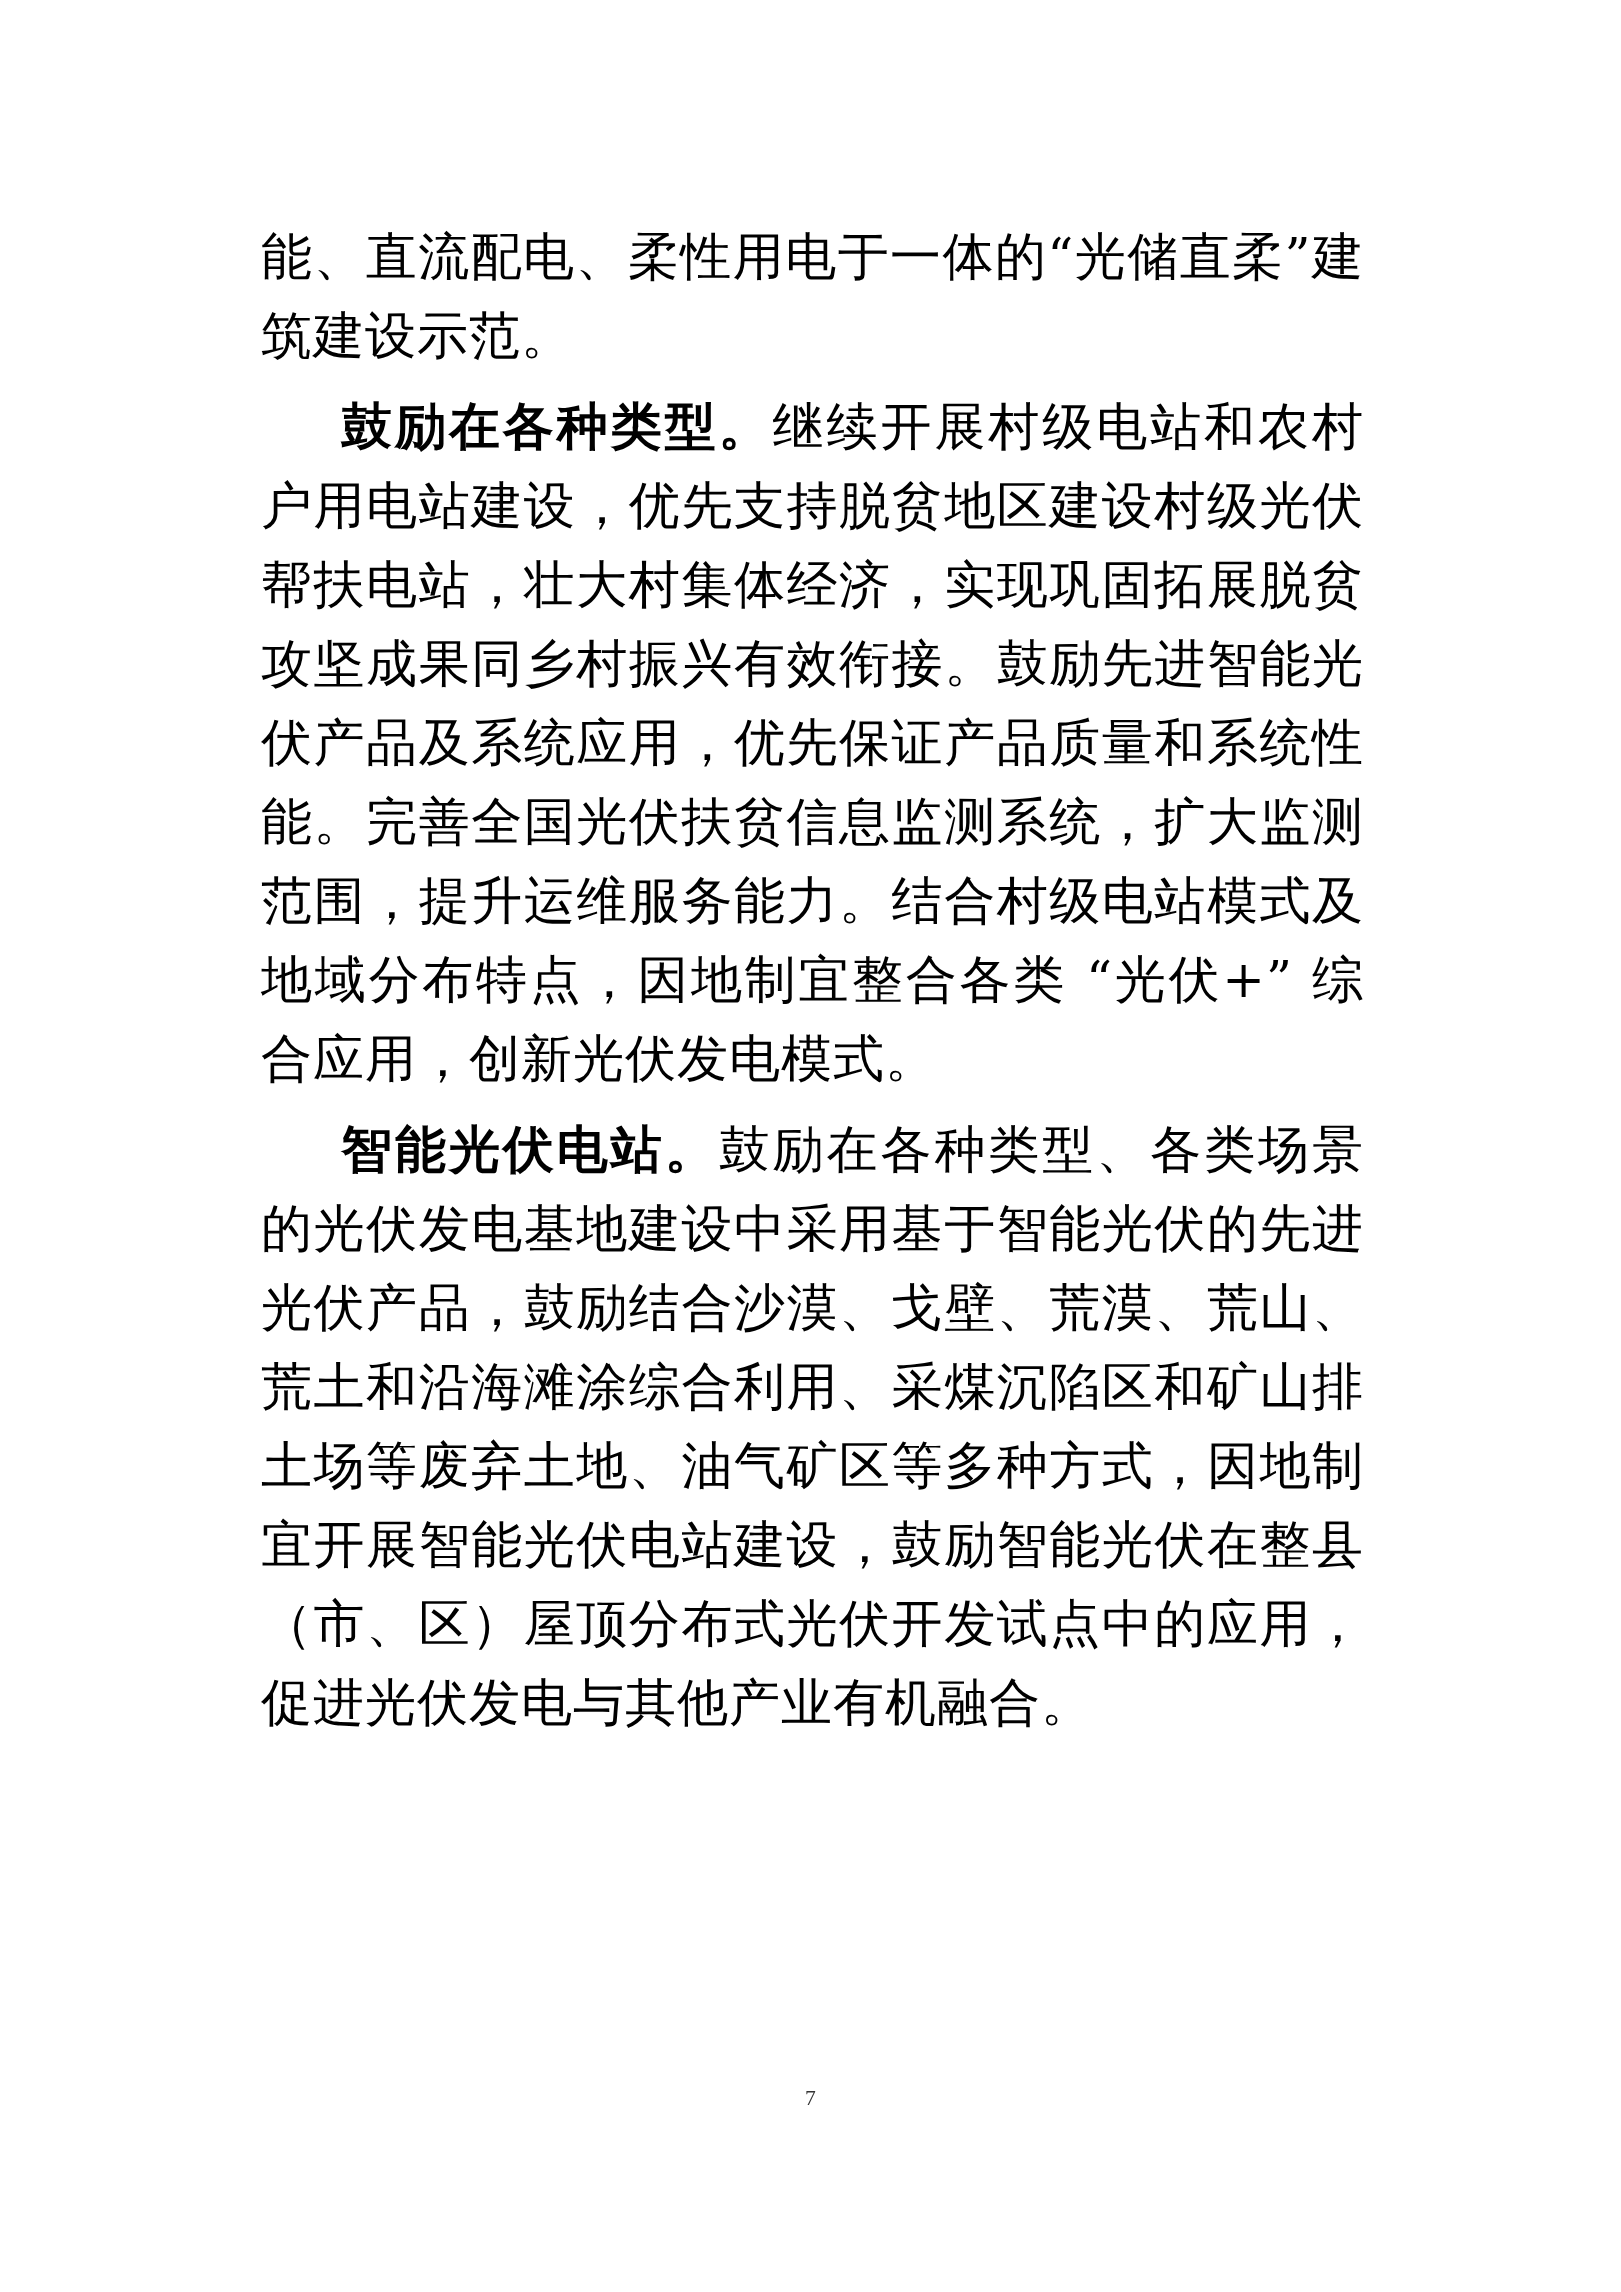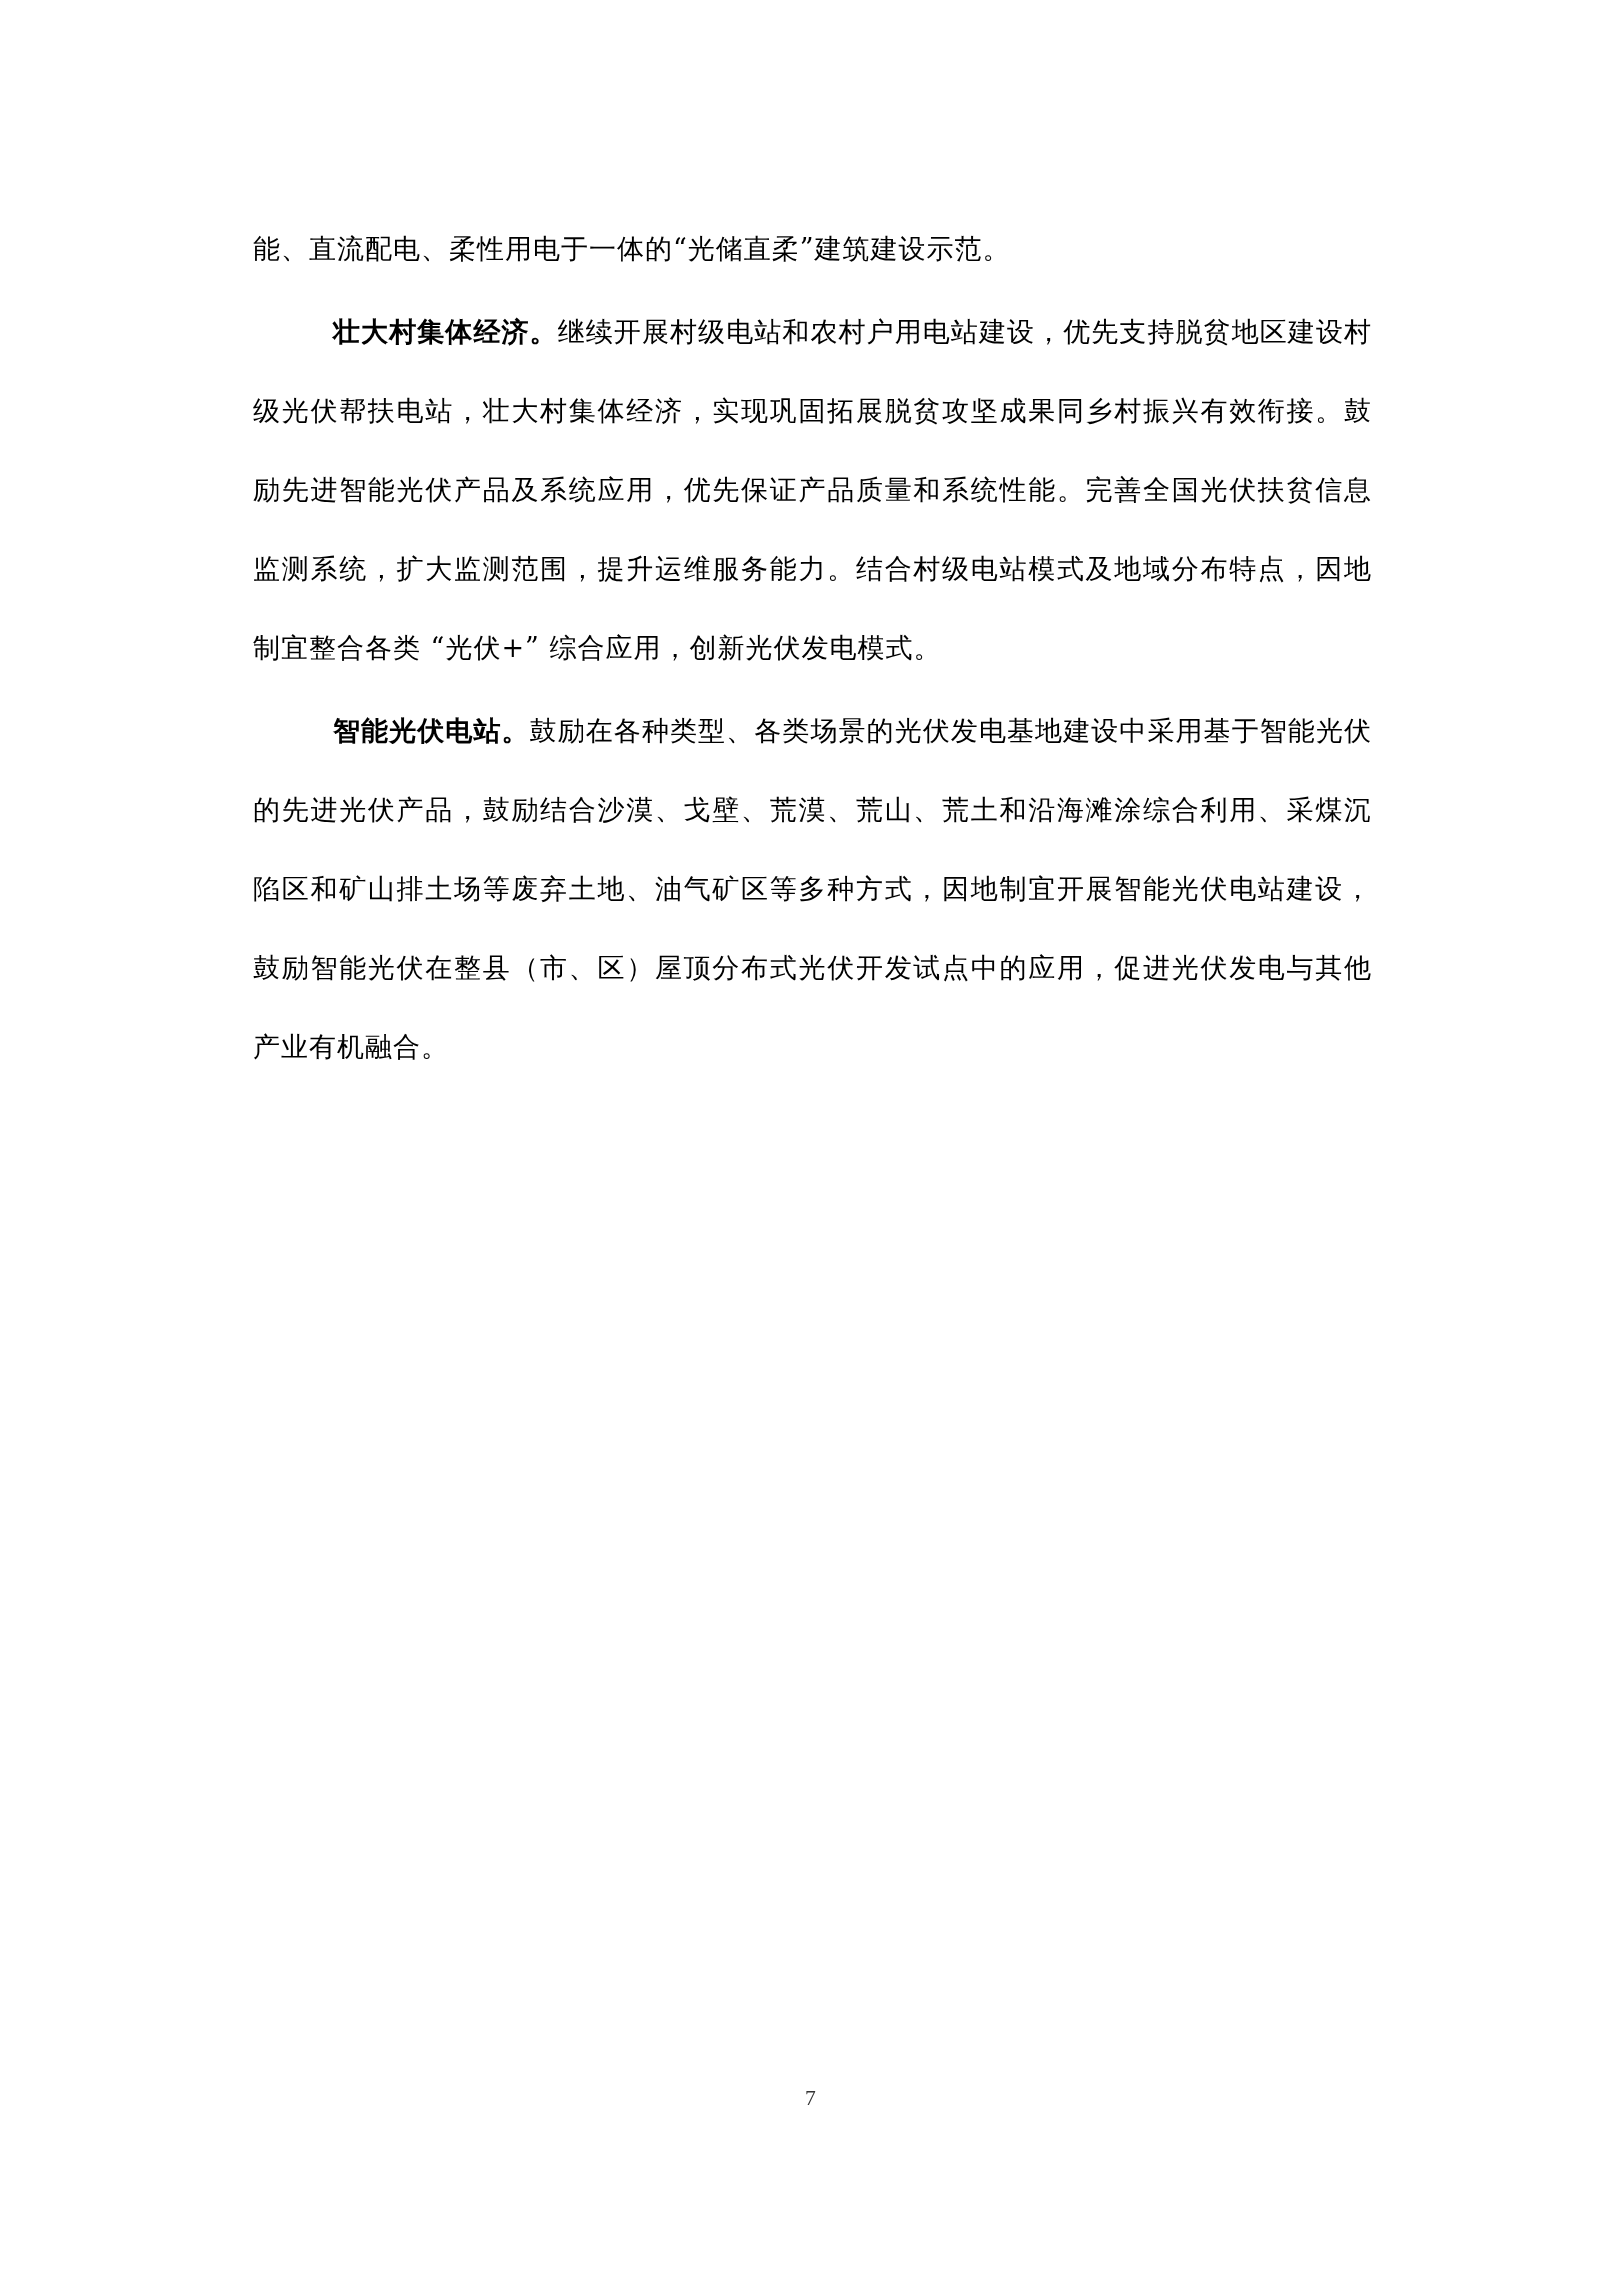--- a/index.html
+++ b/index.html
@@ -15,22 +15,22 @@
     font-family: "DejaVu Serif", "Liberation Serif", serif;
     color: #000000;
   }
   .page {
     position: absolute;
     left: 249px;
     top: 205px;
     width: 1127px;
   }
   .para {
-    margin: 4px;
-    font-size: 27px;
+    margin: 12px;
+    font-size: 51px;
     line-height: 79px;
     letter-spacing: 1px;
     text-align: justify;
     text-align-last: left;
     word-break: break-all;
   }
   .para.indent {
     text-indent: 80px;
   }
   .lead {
@@ -49,21 +49,21 @@
   }
 </style>
 </head>
 <body>
 
 <div class="page">
   <p class="para">
     <span class="lead"></span><span>能、直流配电、柔性用电于一体的“光储直柔”建筑建设示范。</span>
   </p>
   <p class="para indent">
-    <span class="lead">壮大村集体经济。</span><span>继续开展村级电站和农村户用电站建设，优先支持脱贫地区建设村级光伏帮扶电站，壮大村集体经济，实现巩固拓展脱贫攻坚成果同乡村振兴有效衔接。鼓励先进智能光伏产品及系统应用，优先保证产品质量和系统性能。完善全国光伏扶贫信息监测系统，扩大监测范围，提升运维服务能力。结合村级电站模式及地域分布特点，因地制宜整合各类 “光伏+” 综合应用，创新光伏发电模式。</span>
+    <span class="lead">鼓励在各种类型。</span><span>继续开展村级电站和农村户用电站建设，优先支持脱贫地区建设村级光伏帮扶电站，壮大村集体经济，实现巩固拓展脱贫攻坚成果同乡村振兴有效衔接。鼓励先进智能光伏产品及系统应用，优先保证产品质量和系统性能。完善全国光伏扶贫信息监测系统，扩大监测范围，提升运维服务能力。结合村级电站模式及地域分布特点，因地制宜整合各类 “光伏+” 综合应用，创新光伏发电模式。</span>
   </p>
   <p class="para indent">
     <span class="lead">智能光伏电站。</span><span>鼓励在各种类型、各类场景的光伏发电基地建设中采用基于智能光伏的先进光伏产品，鼓励结合沙漠、戈壁、荒漠、荒山、荒土和沿海滩涂综合利用、采煤沉陷区和矿山排土场等废弃土地、油气矿区等多种方式，因地制宜开展智能光伏电站建设，鼓励智能光伏在整县（市、区）屋顶分布式光伏开发试点中的应用，促进光伏发电与其他产业有机融合。</span>
   </p>
 </div>
 
 <div class="page-number">7</div>
 
 
 </body></html>

